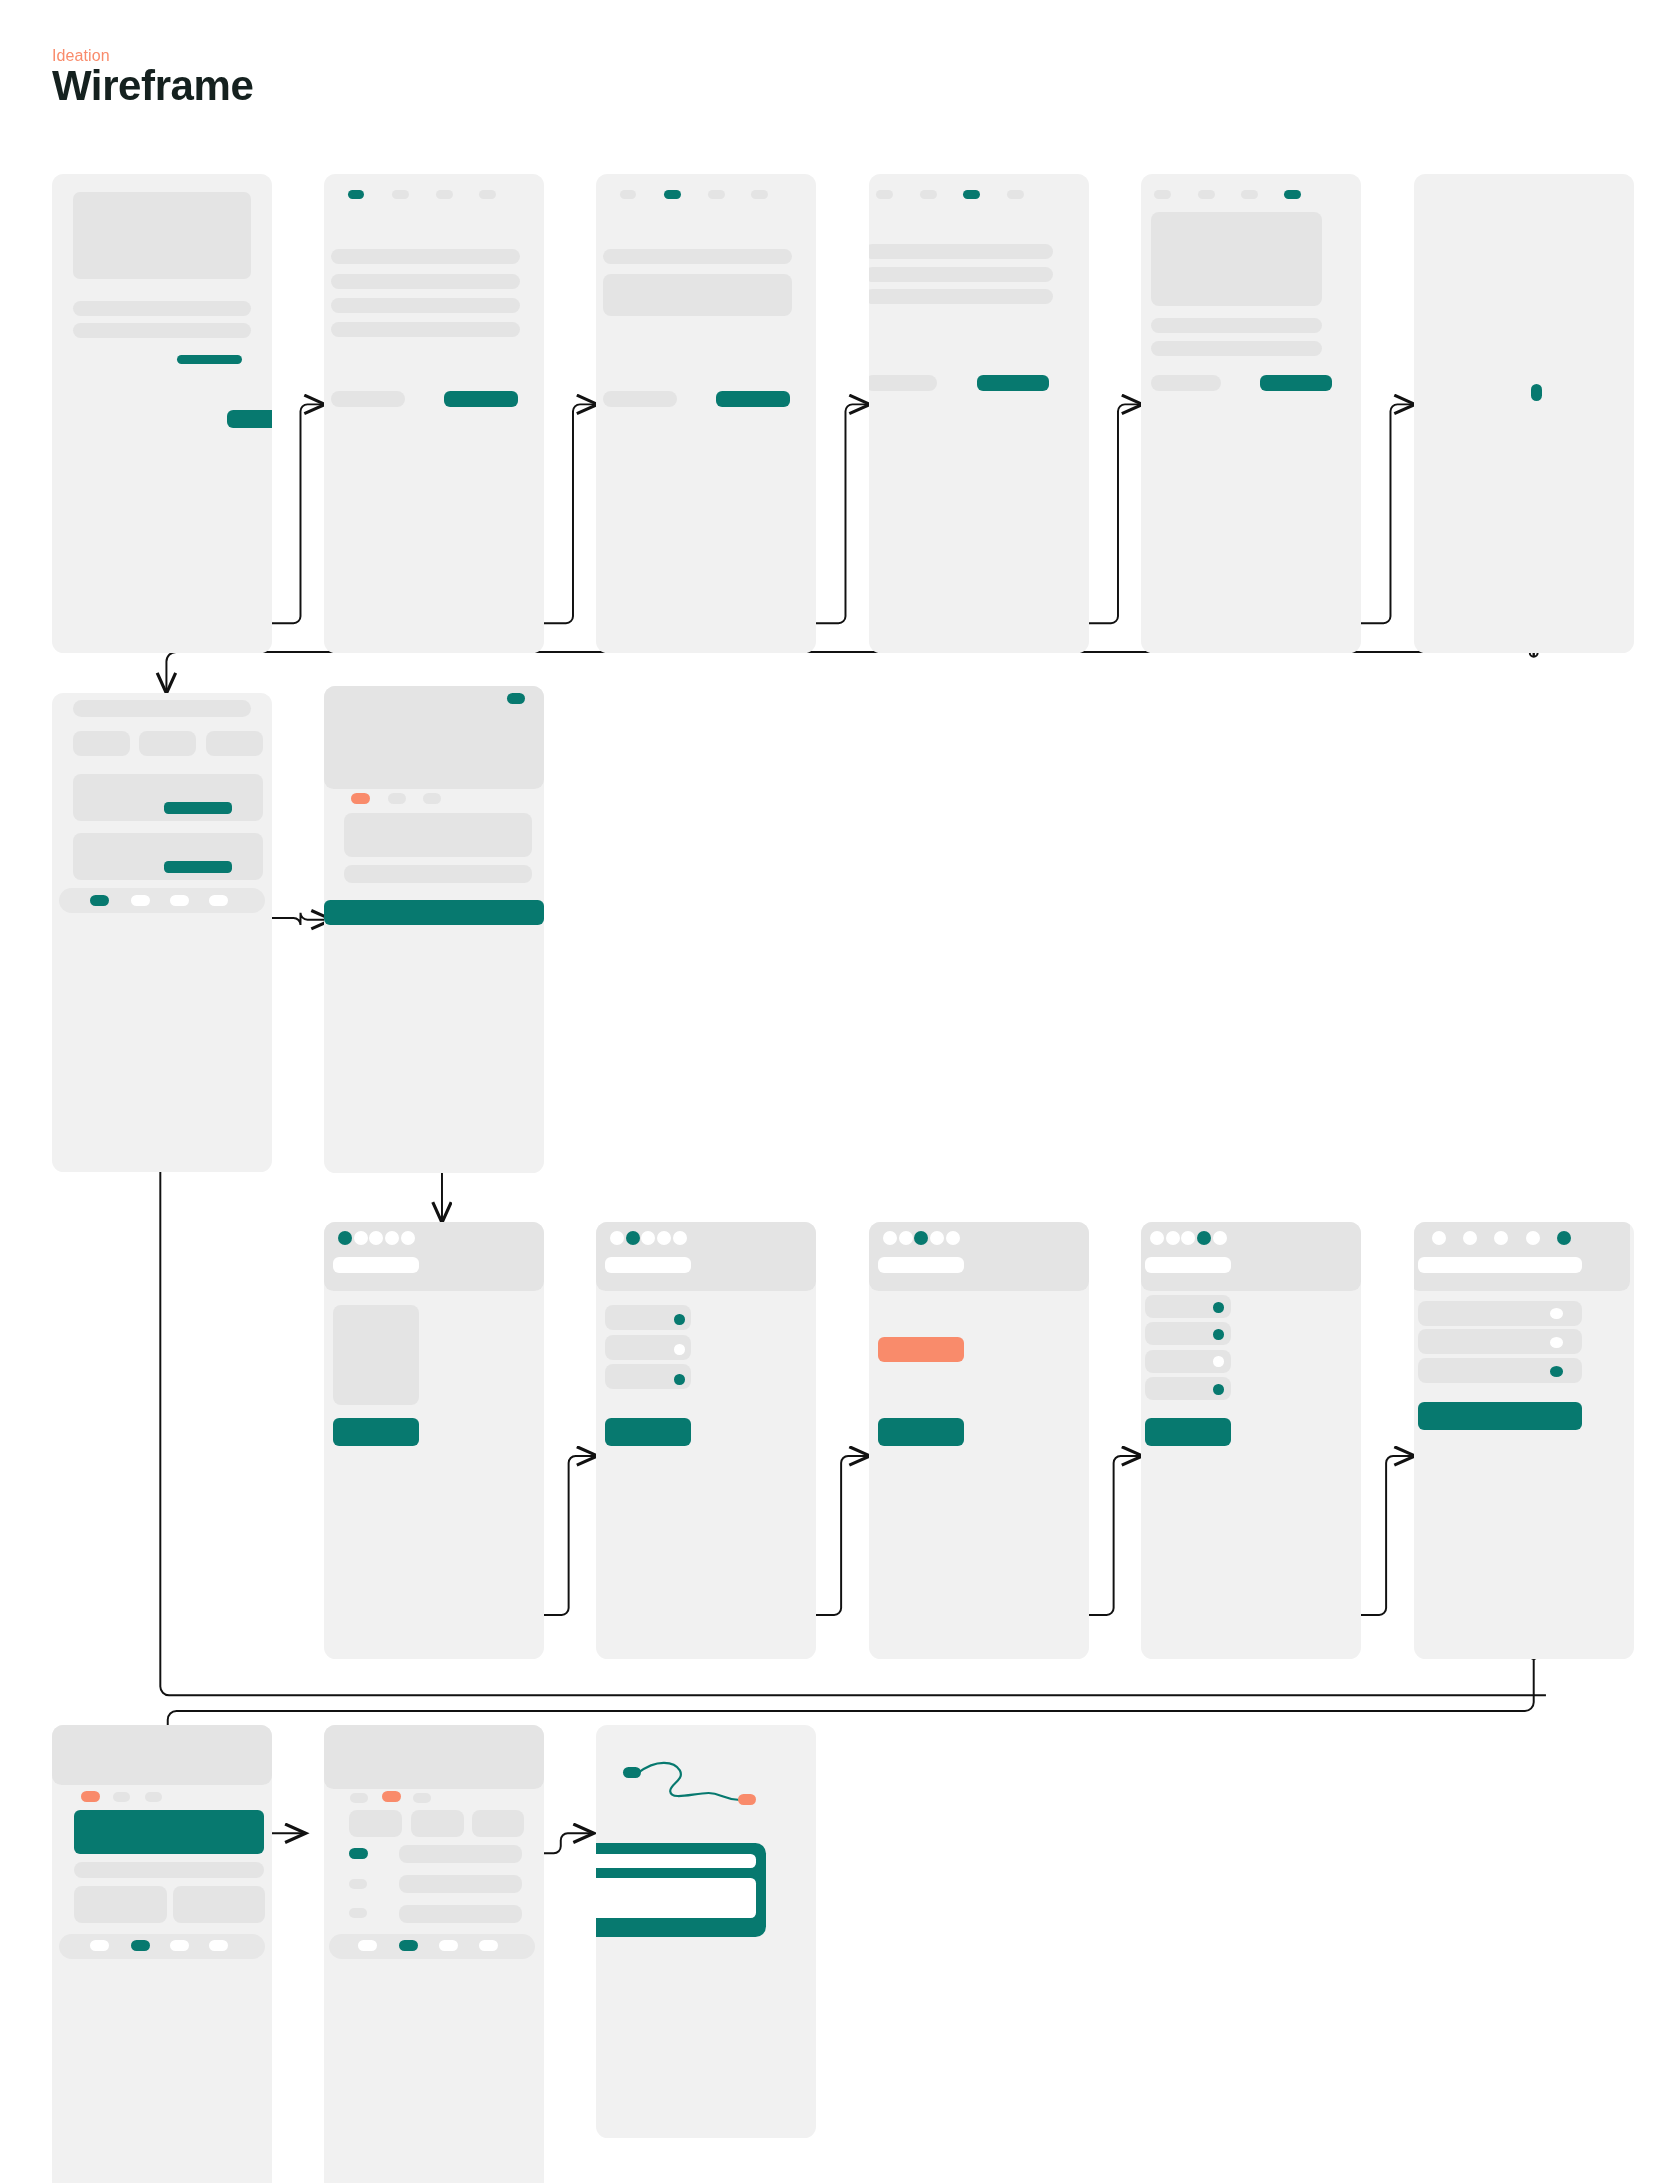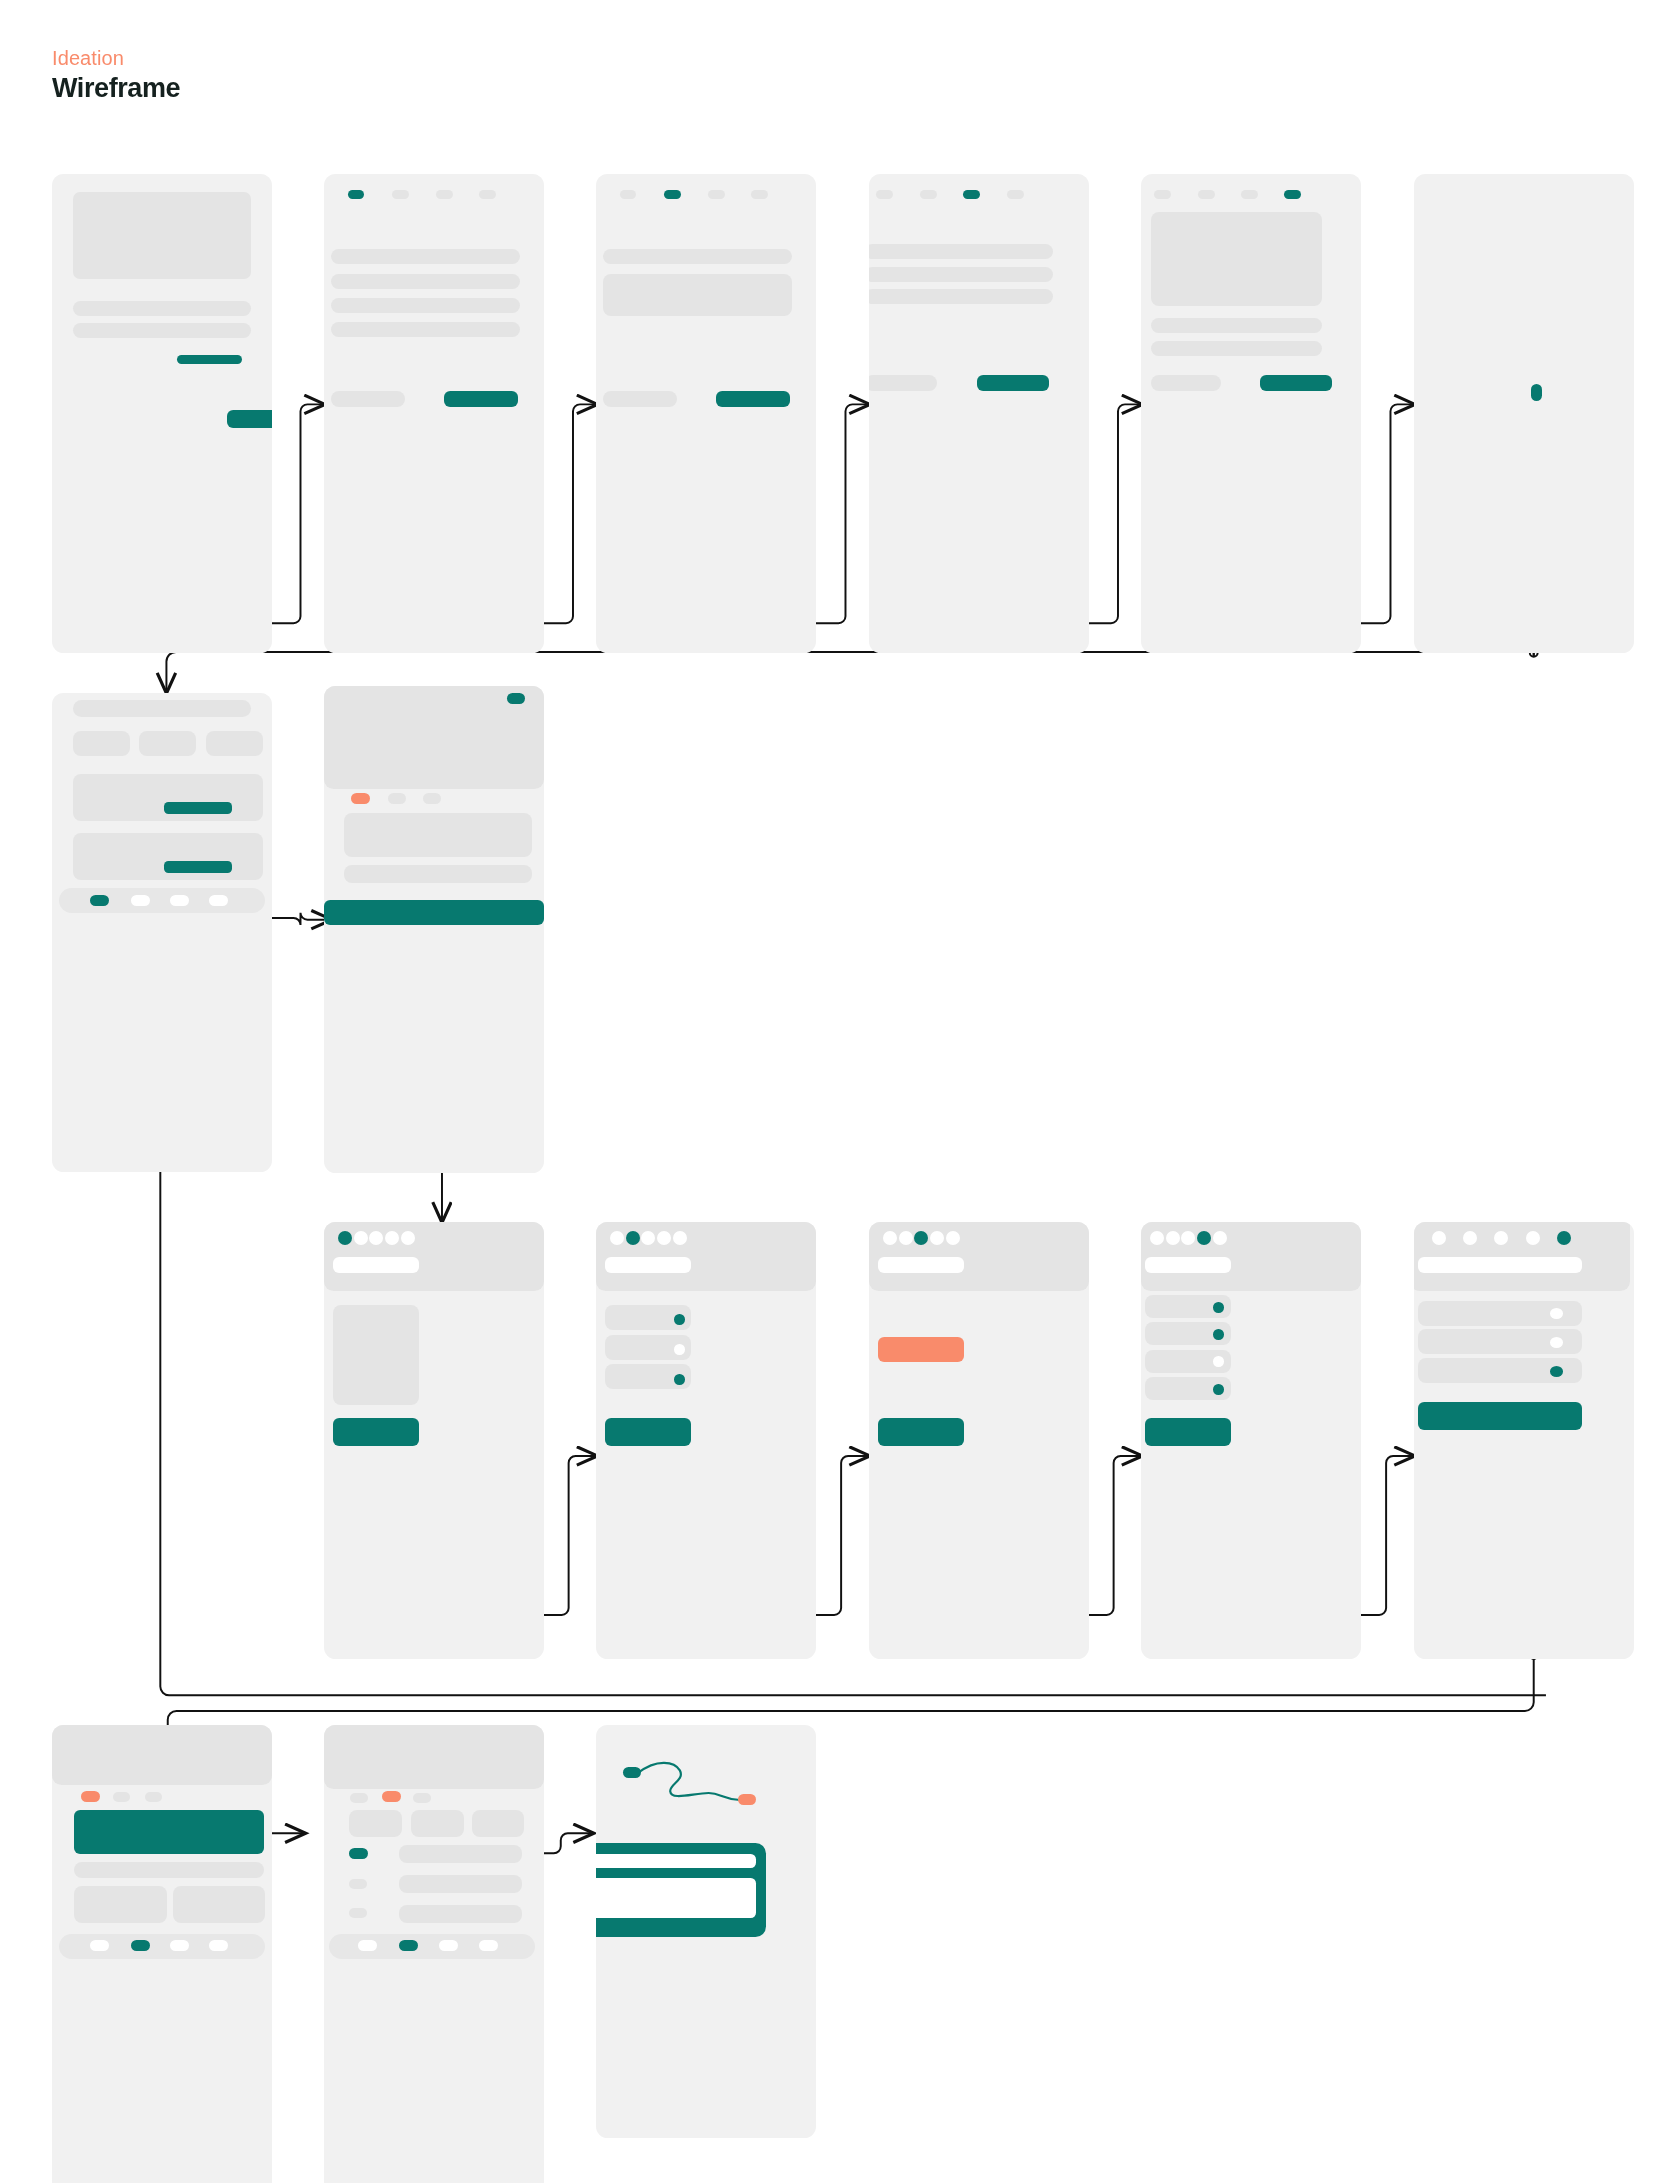--- a/index.html
+++ b/index.html
@@ -7,26 +7,26 @@
     width: 1677px;
     height: 3249px;
     background: #ffffff;
     font-family: "Liberation Sans", sans-serif;
   }
   #root { position: relative; width: 1677px; height: 3249px; overflow: hidden; }
 
   
   .hdr { position: absolute; left: 52px; top: 48px; }
   .hdr .eyebrow {
-    font-size: 20px; color: #F98B6B; letter-spacing: 0.1px; line-height: 1;
+    font-size: 16px; color: #F98B6B; letter-spacing: 0.1px; line-height: 1;
     font-weight: 400;
   }
   .hdr .title {
-    font-size: 27px; color: #15211F; font-weight: 700; line-height: 1.05;
-    margin-top: 6px; letter-spacing: -0.4px;
+    font-size: 42px; color: #15211F; font-weight: 700; line-height: 1.05;
+    margin-top: 0; letter-spacing: -0.4px;
   }
 
   
   .screen {
     position: absolute;
     background: #F1F1F1;
     border-radius: 11.4px;
     overflow: hidden;
   }
   .bar      { position: absolute; background: #E4E4E4; border-radius: 9.6px; }

